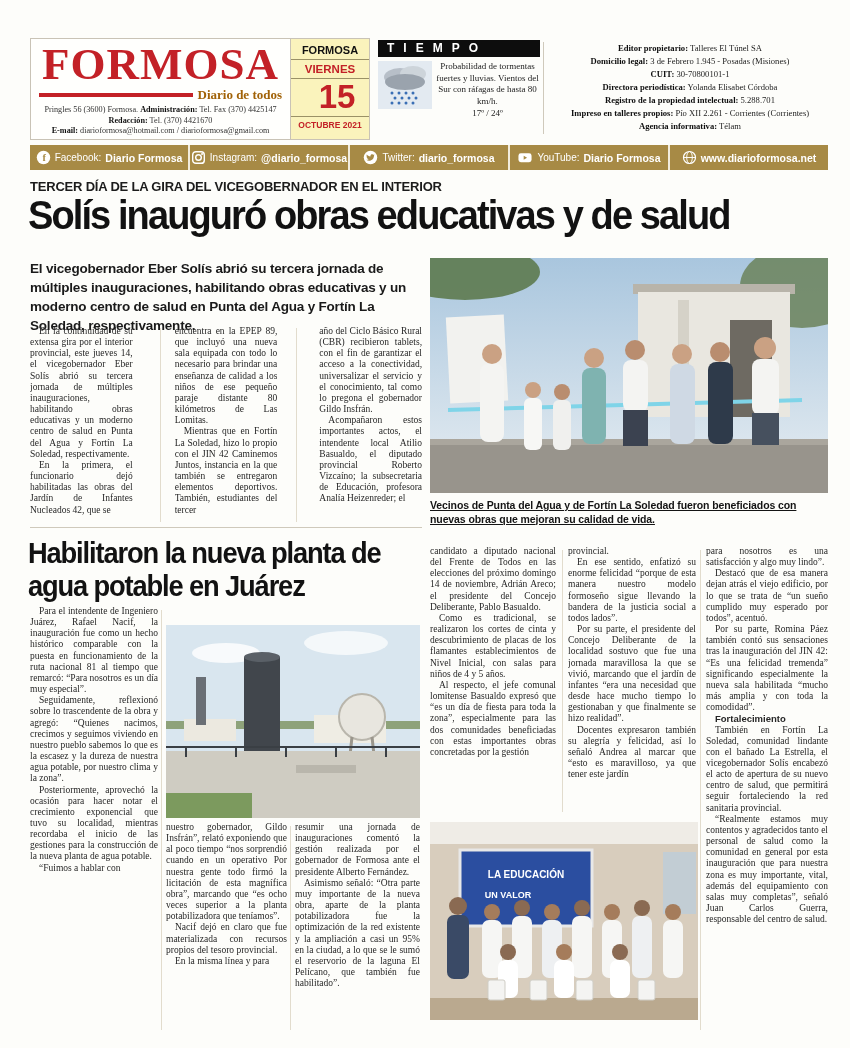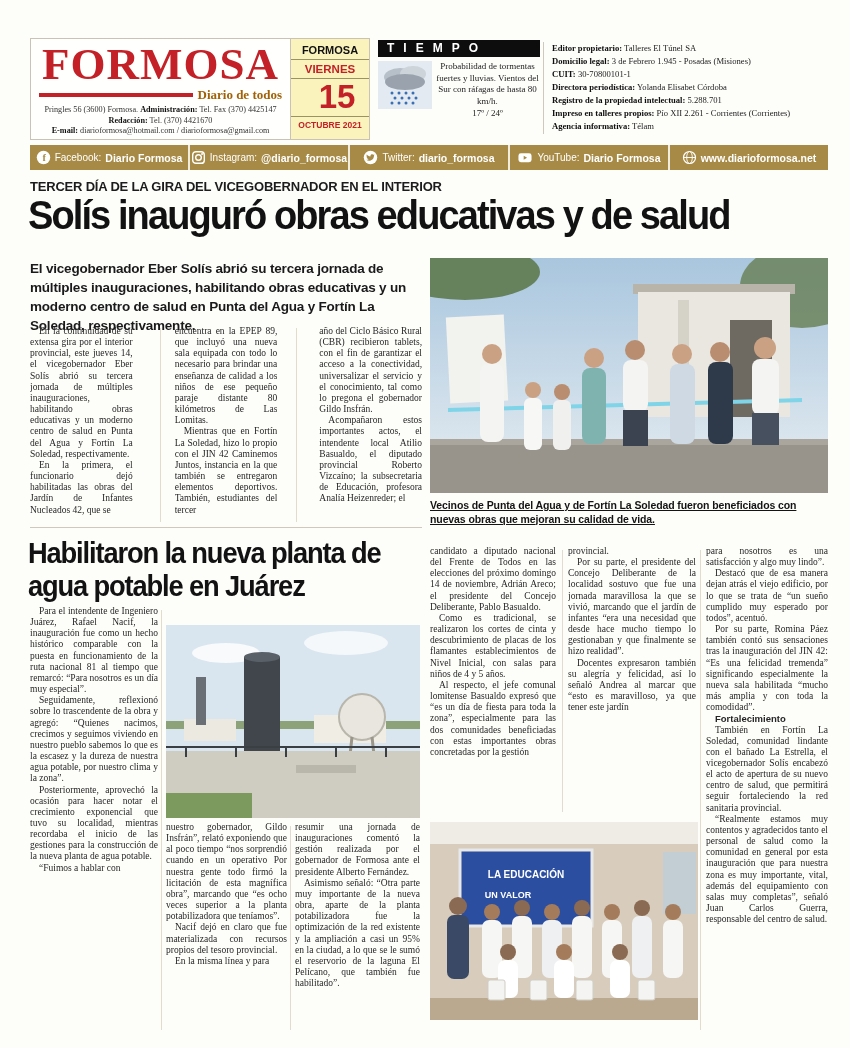--- a/index.html
+++ b/index.html
@@ -24,21 +24,21 @@
   .date-month{font-size:8.5px;font-weight:bold;color:#c32127;border-top:1px solid #9a9166;padding-top:3px;}
   #weather-box{position:absolute;left:378px;top:40px;width:162px;height:96px;}
   .tiempo-bar{background:#0d0d0d;color:#fff;font-family:"Liberation Sans",sans-serif;
     font-weight:bold;font-size:12px;height:17px;line-height:17px;letter-spacing:9px;
     padding-left:9px;overflow:hidden;white-space:nowrap;}
   .weather-row{display:flex;margin-top:4px;}
   .weather-text{flex:1;font-size:9px;line-height:11.5px;text-align:center;color:#222;padding-left:3px;}
   .temps{margin-top:1px;font-size:9px;}
   .vdiv{position:absolute;left:543px;top:42px;width:1px;height:92px;background:#cfc9bb;}
   #legal-box{position:absolute;left:552px;top:42px;width:276px;font-size:8.6px;
-    line-height:13px;text-align:left;color:#222;}
+    line-height:13px;text-align:center;color:#222;}
   #legal-box b{color:#0f0f0f;}
   
   #social-bar{position:absolute;left:30px;top:145px;width:798px;height:25px;background:#a78a45;
     display:flex;font-family:"Liberation Sans",sans-serif;color:#fff;}
   .soc-cell{flex:1;display:flex;align-items:center;justify-content:center;gap:4px;
     font-size:10px;white-space:nowrap;overflow:hidden;}
   .soc-cell+.soc-cell{border-left:2px solid #f2ecdd;}
   .soc-cell b{font-size:10.5px;}
   .soc-cell svg{flex:0 0 auto;}
   
@@ -305,20 +305,21 @@
   <div class="vrule" style="left:161px;top:610px;height:420px;"></div>
   <div class="vrule" style="left:290px;top:826px;height:204px;"></div>
 
   <div class="abscol" style="left:430px;top:546px;width:126px;height:268px;">
     <p class="body cont">candidato a diputado nacional del Frente de Todos en las elecciones del próximo domingo 14 de noviembre, Adrián Areco; el presidente del Concejo Deliberante, Pablo Basualdo.</p>
     <p class="body">Como es tradicional, se realizaron los cortes de cinta y descubrimiento de placas de los flamantes establecimientos de Nivel Inicial, con salas para niños de 4 y 5 años.</p>
     <p class="body">Al respecto, el jefe comunal lomitense Basualdo expresó que “es un día de fiesta para toda la zona”, especialmente para las dos comunidades beneficiadas con estas importantes obras concretadas por la gestión</p>
   </div>
   <div class="abscol" style="left:568px;top:546px;width:128px;height:270px;">
     <p class="body cont">provincial.</p>
+    <p class="body">En ese sentido, enfatizó su enorme felicidad “porque de esta manera nuestro modelo formoseño sigue llevando la bandera de la justicia social a todos lados”.</p>
     <p class="body">Por su parte, el presidente del Concejo Deliberante de la localidad sostuvo que fue una jornada maravillosa la que se vivió, marcando que el jardín de infantes “era una necesidad que desde hace mucho tiempo lo gestionaban y que finalmente se hizo realidad”.</p>
     <p class="body">Docentes expresaron también su alegría y felicidad, así lo señaló Andrea al marcar que “esto es maravilloso, ya que tener este jardín</p>
   </div>
   <div class="abscol" style="left:706px;top:546px;width:122px;height:488px;">
     <p class="body cont">para nosotros es una satisfacción y algo muy lindo”.</p>
     <p class="body">Destacó que de esa manera dejan atrás el viejo edificio, por lo que se trata de “un sueño cumplido muy esperado por todos”, acentuó.</p>
     <p class="body">Por su parte, Romina Páez también contó sus sensaciones tras la inauguración del JIN 42: “Es una felicidad tremenda” significando especialmente la nueva sala habilitada “mucho más amplia y con toda la comodidad”.</p>
     <p class="body subhead">Fortalecimiento</p>
     <p class="body">También en Fortín La Soledad, comunidad lindante con el bañado La Estrella, el vicegobernador Solís encabezó el acto de apertura de su nuevo centro de salud, que permitirá seguir fortaleciendo la red sanitaria provincial.</p>
     <p class="body">“Realmente estamos muy contentos y agradecidos tanto el personal de salud como la comunidad en general por esta inauguración que para nuestra zona es muy importante, vital, además del equipamiento con salas muy completas”, señaló Juan Carlos Guerra, responsable del centro de salud.</p>

